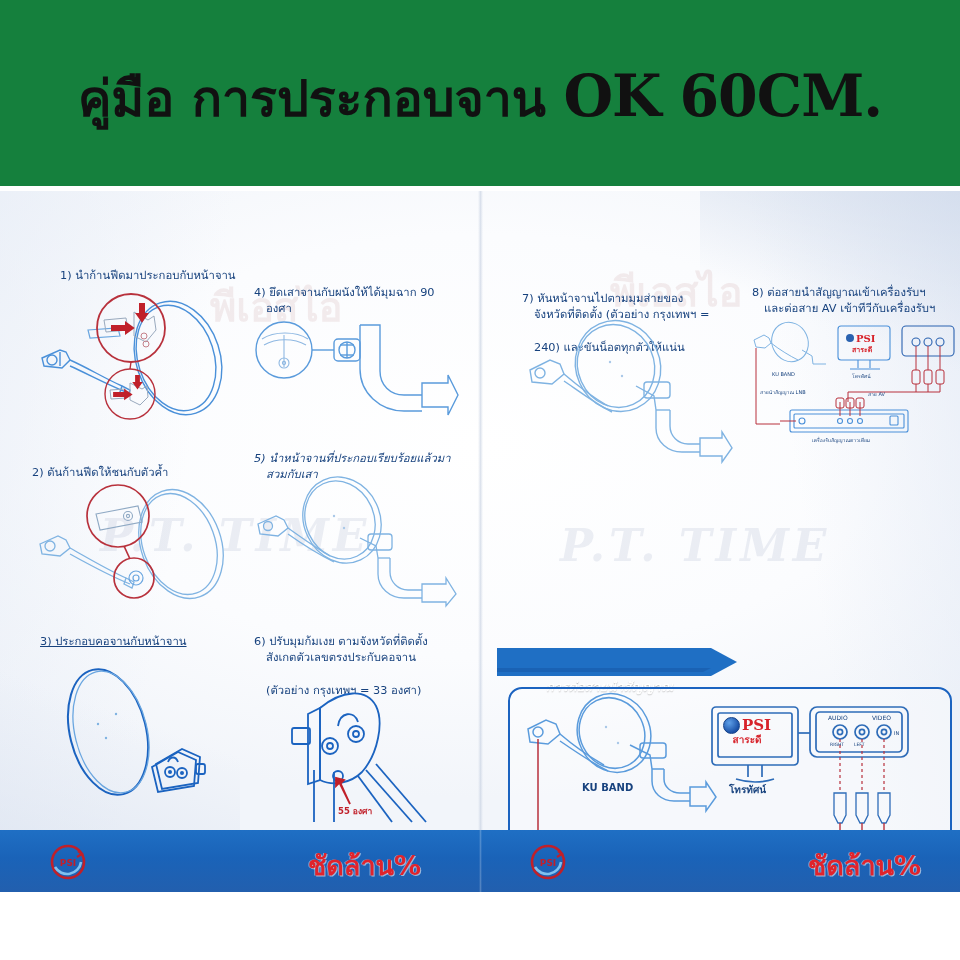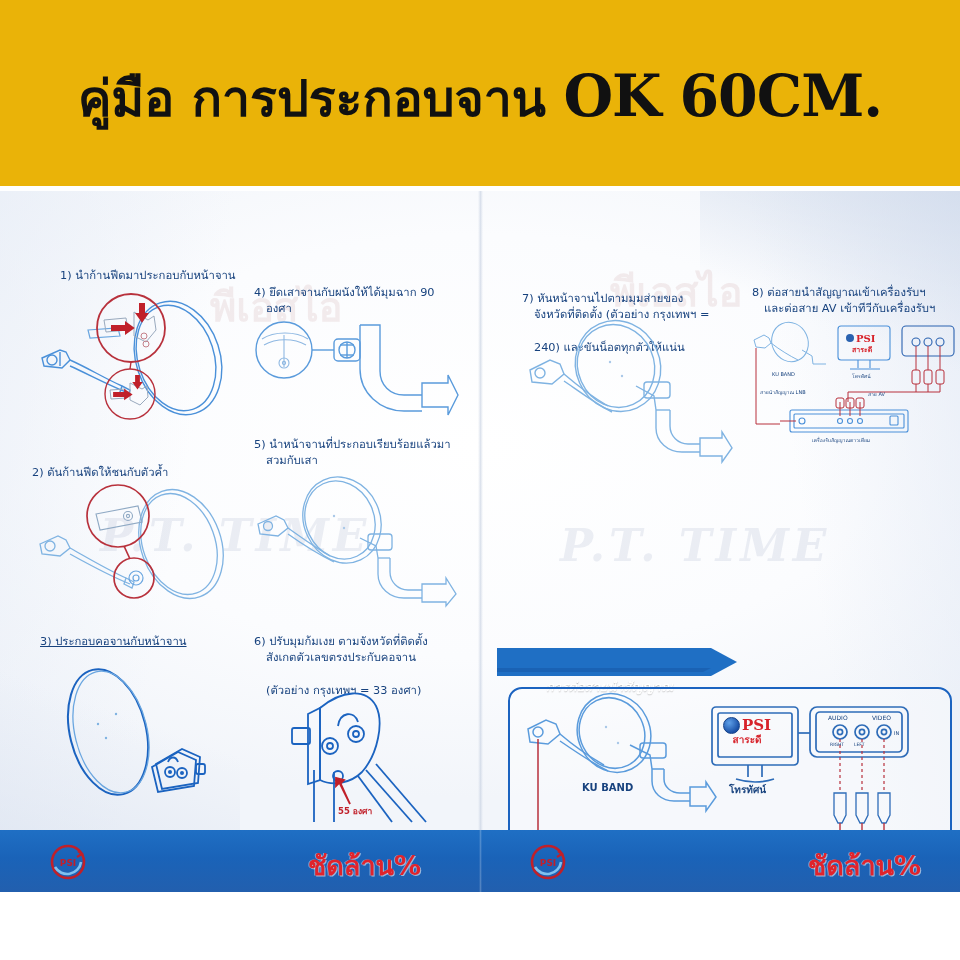--- a/index.html
+++ b/index.html
@@ -8,21 +8,21 @@
     background:#ffffff;
     font-family:"DejaVu Sans","Liberation Sans",sans-serif;
     overflow:hidden;
     position:relative;
   }
   .page{position:relative;width:960px;height:960px;}
 
   
   .title-band{
     position:absolute;left:0;top:0;width:960px;height:190px;
-    background:#eab308;
+    background:#15803d;
     display:flex;align-items:center;justify-content:center;
   }
   .title-text{
     font-family:"DejaVu Sans","Liberation Sans",sans-serif;
     font-weight:bold;
     font-size:50px;
     color:#111111;
     letter-spacing:0px;
     white-space:nowrap;
     line-height:1;
@@ -324,21 +324,21 @@
         <g fill="none" stroke="#8fb8e2" stroke-width="1.1">
           <path d="M10 24 C22 16, 44 16, 56 24"></path>
           <path d="M12 30 C24 23, 42 23, 54 30"></path>
           <line x1="32" y1="20" x2="32" y2="52"></line>
           <circle cx="32" cy="48" r="5"></circle>
           <circle cx="32" cy="48" r="1.6"></circle>
         </g>
       </svg>
     </div>
 
-    <div class="step" style="left:254px;top:230px;width:215px;">
+    <div class="step" style="left:254px;top:244px;width:215px;font-style:italic;">
       <span>5) นำหน้าจานที่ประกอบเรียบร้อยแล้วมา</span>
       <span class="ln2">สวมกับเสา</span>
     </div>
 
     <div class="ill" style="left:250px;top:282px;">
       <svg width="215" height="135" viewBox="0 0 215 135">
         <g fill="none" stroke="#7fb3e2" stroke-width="1.3">
           <ellipse cx="92" cy="48" rx="38" ry="44" transform="rotate(-25 92 48)"></ellipse>
           <ellipse cx="90" cy="48" rx="34" ry="40" transform="rotate(-25 90 48)"></ellipse>
 

